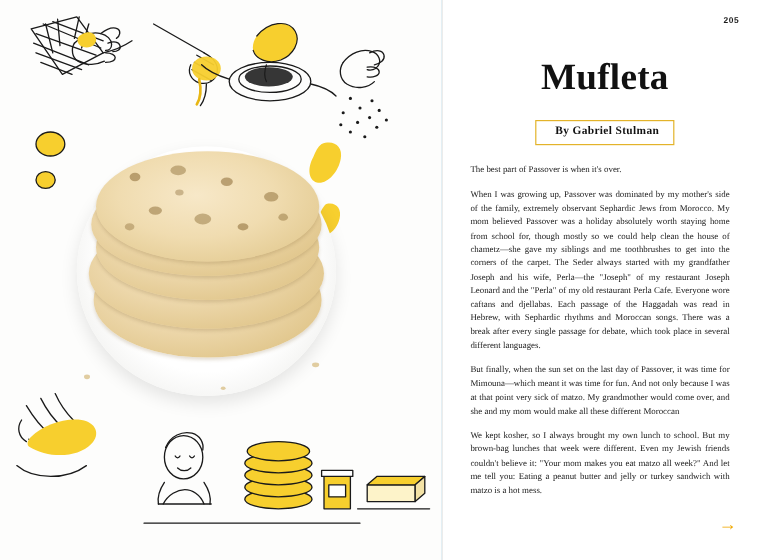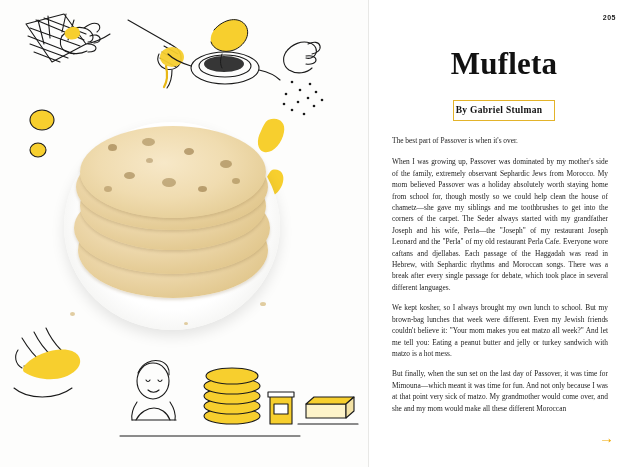--- a/index.html
+++ b/index.html
@@ -119,21 +119,21 @@
   .byline-wrap {
     position: absolute;
     left: 0;
     right: 0;
     top: 100px;
     display: flex;
     justify-content: center;
   }
   .byline {
     border: 1px solid #e3b32a;
-    padding: 4px 12px 5px 2px;
+    padding: 4px 12px 5px 16px;
     font-family: "Liberation Serif", serif;
     font-size: 9.5px;
     font-weight: 700;
     color: #111111;
     letter-spacing: 0.3px;
   }
   .body-copy {
     position: absolute;
     left: 24px;
     top: 135px;
@@ -309,20 +309,20 @@
 
     <div class="title">Mufleta</div>
 
     <div class="byline-wrap">
       <div class="byline">By Gabriel Stulman</div>
     </div>
 
     <div class="body-copy">
       <p class="first">The best part of Passover is when it's over.</p>
       <p>When I was growing up, Passover was dominated by my mother's side of the family, extremely observant Sephardic Jews from Morocco. My mom believed Passover was a holiday absolutely worth staying home from school for, though mostly so we could help clean the house of chametz—she gave my siblings and me toothbrushes to get into the corners of the carpet. The Seder always started with my grandfather Joseph and his wife, Perla—the "Joseph" of my restaurant Joseph Leonard and the "Perla" of my old restaurant Perla Cafe. Everyone wore caftans and djellabas. Each passage of the Haggadah was read in Hebrew, with Sephardic rhythms and Moroccan songs. There was a break after every single passage for debate, which took place in several different languages.</p>
+      <p>But finally, when the sun set on the last day of Passover, it was time for Mimouna—which meant it was time for fun. And not only because I was at that point very sick of matzo. My grandmother would come over, and she and my mom would make all these different Moroccan</p>
       <p>We kept kosher, so I always brought my own lunch to school. But my brown-bag lunches that week were different. Even my Jewish friends couldn't believe it: "Your mom makes you eat matzo all week?" And let me tell you: Eating a peanut butter and jelly or turkey sandwich with matzo is a hot mess.</p>
-      <p>But finally, when the sun set on the last day of Passover, it was time for Mimouna—which meant it was time for fun. And not only because I was at that point very sick of matzo. My grandmother would come over, and she and my mom would make all these different Moroccan</p>
     </div>
 
     <div class="arrow">→</div>
   </div>
 
 </div>
 
 </body></html>

